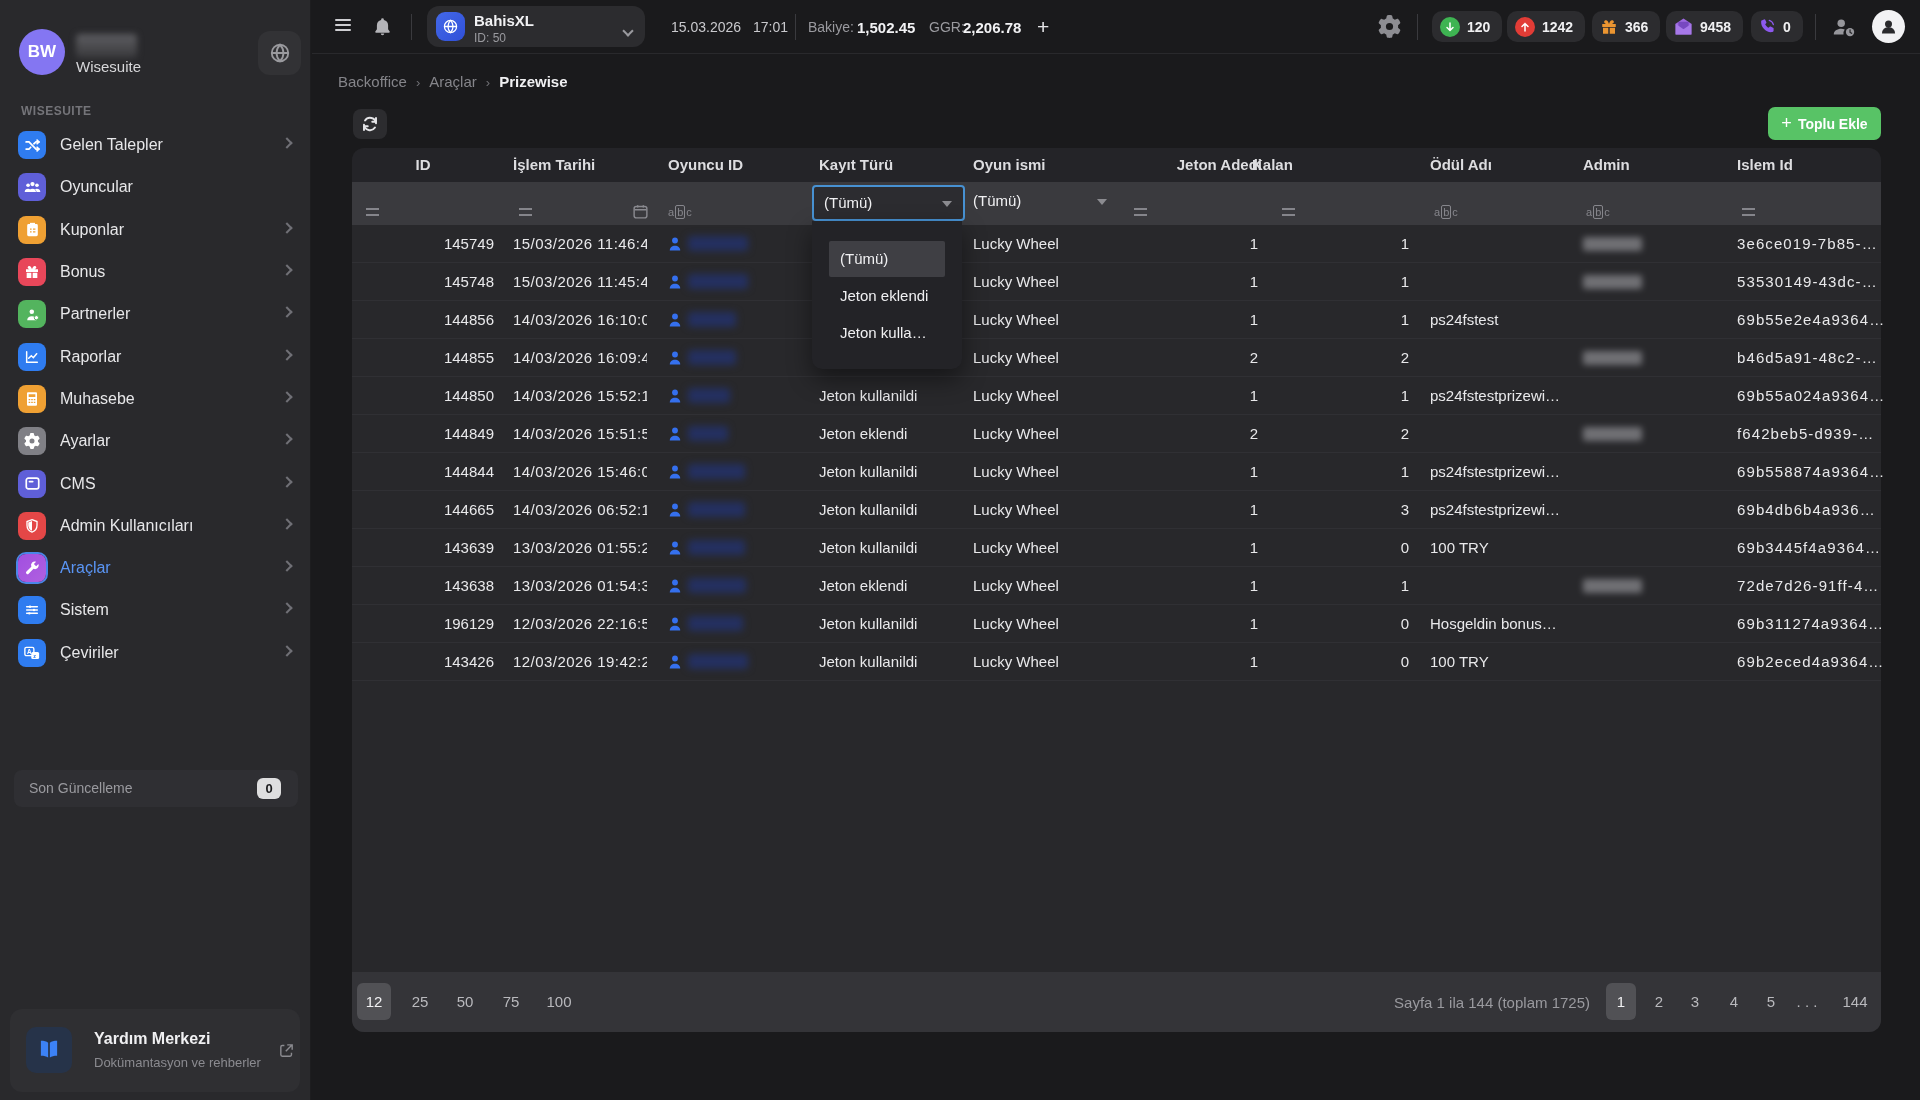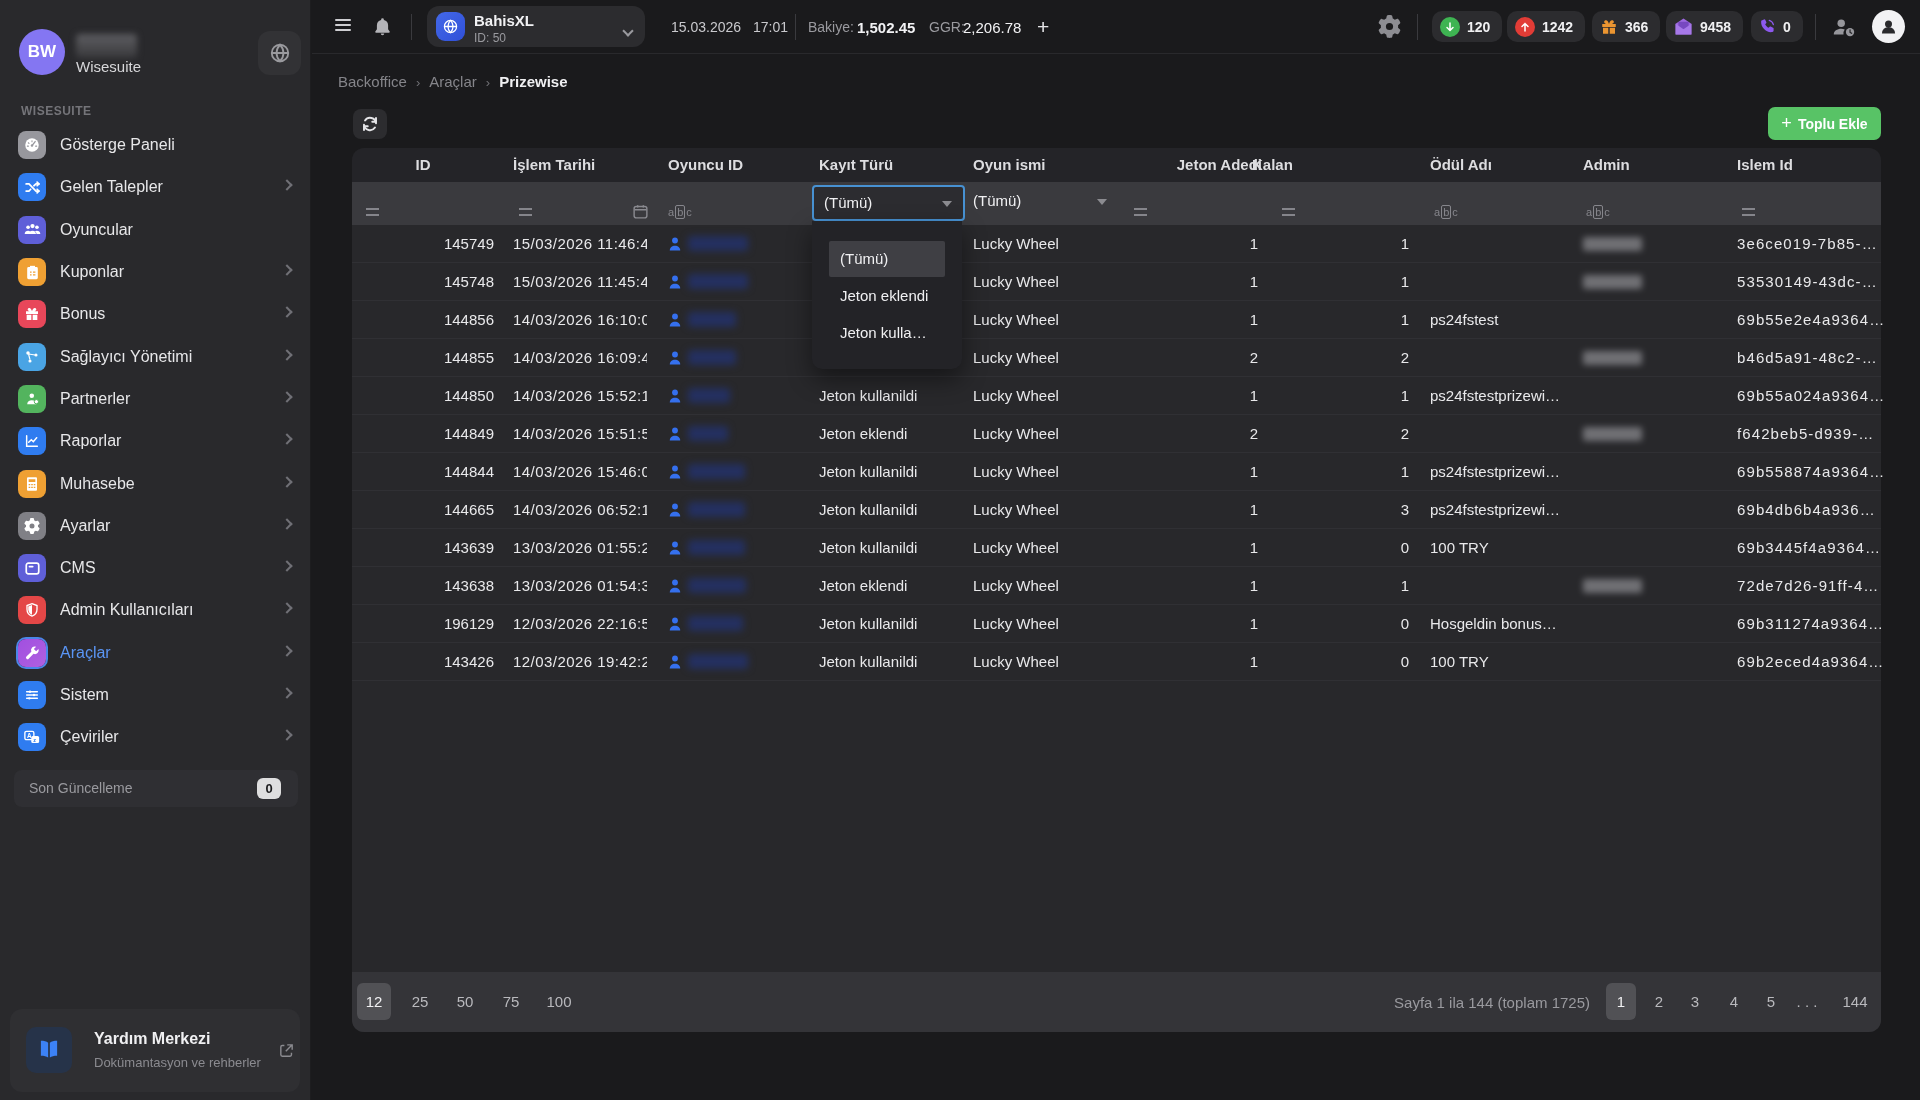--- a/index.html
+++ b/index.html
@@ -81,31 +81,20 @@
   <div id="logotext">Wisesuite</div>
   <div id="globebtn">
     <svg width="22" height="22" viewBox="0 0 24 24" fill="none" stroke="#9a9a9e" stroke-width="2">
         <circle cx="12" cy="12" r="9"></circle>
         <path d="M3 12h18M12 3c2.5 2.6 3.8 5.7 3.8 9s-1.3 6.4-3.8 9c-2.5-2.6-3.8-5.7-3.8-9S9.5 5.6 12 3z"></path>
       </svg>
   </div>
   <div id="wslabel">WISESUITE</div>
   <div id="menu">
     <div class="mi">
-        <div class="ic" style="background:#97979d">
-          <svg width="18" height="18" viewBox="0 0 24 24">
-            <circle cx="12" cy="12" r="9" fill="#fff"></circle>
-            <path d="M12 12.8 16.2 7.4" stroke="#97979d" stroke-width="1.8" stroke-linecap="round"></path>
-            <circle cx="12" cy="12.6" r="1.6" fill="#97979d"></circle>
-            <path d="M5.8 13.5h1.4M16.8 13.5h1.4M7 9l1 .9M12 6.2v1.4" stroke="#97979d" stroke-width="1.4" stroke-linecap="round"></path>
-          </svg>
-        </div>
-        <div class="lb">Gösterge Paneli</div>
-      </div>
-    <div class="mi">
         <div class="ic" style="background:#2f7cf0">
           <svg width="17" height="17" viewBox="0 0 24 24" fill="none" stroke="#fff" stroke-width="2.4" stroke-linecap="round">
             <path d="M3 7h4l10 10h4M3 17h4l2.5-2.5M14 9.5 17 7h4"></path>
             <path d="M18.5 4.5 21 7l-2.5 2.5M18.5 14.5 21 17l-2.5 2.5" fill="none"></path>
           </svg>
         </div>
         <div class="lb">Gelen Talepler</div>
         <div class="ch">
           <div class="chv"></div>
         </div>
@@ -133,34 +122,20 @@
           <div class="chv"></div>
         </div>
       </div>
     <div class="mi">
         <div class="ic" style="background:#e8475a">
           <svg width="16" height="16" viewBox="0 0 24 24" fill="#fff">
             <path d="M3 8h18v4H3zM4 13h7v8H4zM13 13h7v8h-7zM10 8c-2.5 0-4.5-1-4.5-2.7C5.5 3.9 6.6 3 8 3c1.8 0 3.2 2 4 5zM14 8c2.5 0 4.5-1 4.5-2.7C18.5 3.9 17.4 3 16 3c-1.8 0-3.2 2-4 5z"></path>
           </svg>
         </div>
         <div class="lb">Bonus</div>
-        <div class="ch">
-          <div class="chv"></div>
-        </div>
-      </div>
-    <div class="mi">
-        <div class="ic" style="background:#4aa4e4">
-          <svg width="16" height="16" viewBox="0 0 24 24" fill="#fff">
-            <circle cx="6" cy="6" r="2.6"></circle>
-            <circle cx="18" cy="9" r="2.3"></circle>
-            <circle cx="9" cy="18" r="2.3"></circle>
-            <path d="M7 7.5 16.5 9M6.8 7.8 9 16" stroke="#fff" stroke-width="1.8"></path>
-          </svg>
-        </div>
-        <div class="lb">Sağlayıcı Yönetimi</div>
         <div class="ch">
           <div class="chv"></div>
         </div>
       </div>
     <div class="mi">
         <div class="ic" style="background:#53b45e">
           <svg width="17" height="17" viewBox="0 0 24 24" fill="#fff">
             <circle cx="11" cy="8" r="3.2"></circle>
             <path d="M4.5 20c0-3.2 2.9-5.4 6.5-5.4s6.5 2.2 6.5 5.4z"></path>
             <circle cx="17.5" cy="16.5" r="3" stroke="#53b45e" stroke-width="1.4"></circle>
@@ -307,21 +282,21 @@
   <div class="n1">BahisXL</div>
   <div class="n2">ID: 50</div>
   <div class="chv" style="position:absolute;left:197px;top:21px;transform:rotate(135deg);border-color:#9a9a9f"></div>
 </div>
 <div class="tbtxt" style="left:671px;color:#c9c9cd">15.03.2026</div>
 <div class="tbtxt" style="left:753px;color:#c9c9cd">17:01</div>
 <div class="vdiv" style="left:795px"></div>
 <div class="tbtxt" style="left:808px;color:#9a9a9f">Bakiye:</div>
 <div class="tbtxt" style="left:857px;color:#f2f2f4;font-weight:bold;font-size:15px">1,502.45</div>
 <div class="tbtxt" style="left:929px;color:#9a9a9f">GGR:</div>
-<div class="tbtxt" style="left:963px;color:#f2f2f4;font-weight:normal;font-size:15px">2,206.78</div>
+<div class="tbtxt" style="left:963px;color:#f2f2f4;font-weight:bold;font-size:15px">2,206.78</div>
 <div class="tbtxt" style="left:1037px;color:#e4e4e7;font-size:21px;font-weight:300">+</div>
 <div class="abs" style="left:1378px;top:15px"><svg width="23" height="23" viewBox="0 0 512 512" fill="#8d8d92">
       <path d="M495.9 166.6c3.2 8.7.5 18.4-6.4 24.6l-43.3 39.4c1.1 8.3 1.7 16.8 1.7 25.4s-.6 17.1-1.7 25.4l43.3 39.4c6.9 6.2 9.6 15.9 6.4 24.6-4.4 11.9-9.7 23.3-15.8 34.3l-4.7 8.1c-6.6 11-14 21.4-22.1 31.2-5.9 7.2-15.7 9.6-24.5 6.8l-55.7-17.7c-13.4 10.3-28.2 18.9-44 25.4l-12.5 57.1c-2 9.1-9 16.3-18.2 17.8-13.8 2.3-28 3.5-42.5 3.5s-28.7-1.2-42.5-3.5c-9.2-1.5-16.2-8.7-18.2-17.8l-12.5-57.1c-15.8-6.5-30.6-15.1-44-25.4L83.1 425.9c-8.8 2.8-18.6.3-24.5-6.8-8.1-9.8-15.5-20.2-22.1-31.2l-4.7-8.1c-6.1-11-11.4-22.4-15.8-34.3-3.2-8.7-.5-18.4 6.4-24.6l43.3-39.4c-1.1-8.3-1.7-16.8-1.7-25.4s.6-17.1 1.7-25.4l-43.3-39.4c-6.9-6.2-9.6-15.9-6.4-24.6 4.4-11.9 9.7-23.3 15.8-34.3l4.7-8.1c6.6-11 14-21.4 22.1-31.2 5.9-7.2 15.7-9.6 24.5-6.8l55.7 17.7c13.4-10.3 28.2-18.9 44-25.4l12.5-57.1c2-9.1 9-16.3 18.2-17.8C227.3 1.2 241.5 0 256 0s28.7 1.2 42.5 3.5c9.2 1.5 16.2 8.7 18.2 17.8l12.5 57.1c15.8 6.5 30.6 15.1 44 25.4l55.7-17.7c8.8-2.8 18.6-.3 24.5 6.8 8.1 9.8 15.5 20.2 22.1 31.2l4.7 8.1c6.1 11 11.4 22.4 15.8 34.3zM256 336a80 80 0 1 0 0-160 80 80 0 1 0 0 160z"></path>
     </svg></div>
 <div class="vdiv" style="left:1417px"></div>
 <div class="badge" style="left:1432px"><span class="cir" style="background:#3eb452">
       <svg width="12" height="12" viewBox="0 0 24 24" fill="none" stroke="#fff" stroke-width="3" stroke-linecap="round">
         <path d="M12 4v15M6 13l6 6 6-6"></path>
       </svg>
     </span>120</div>

